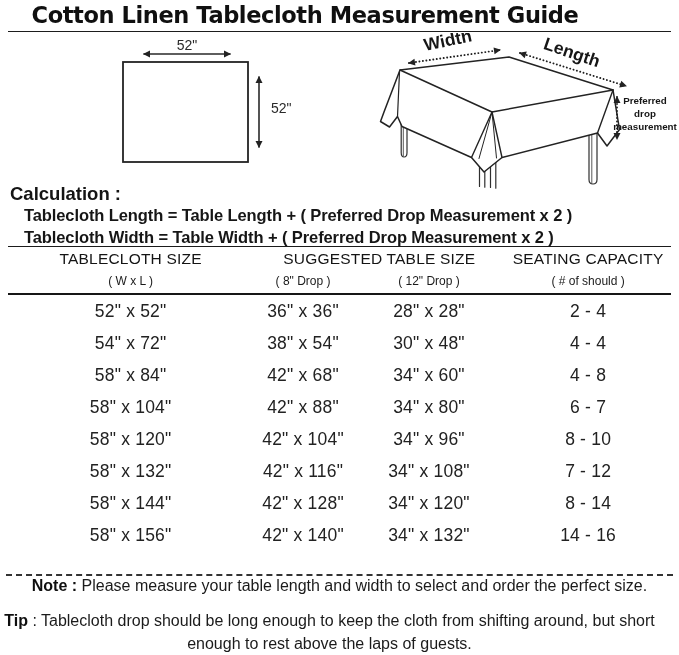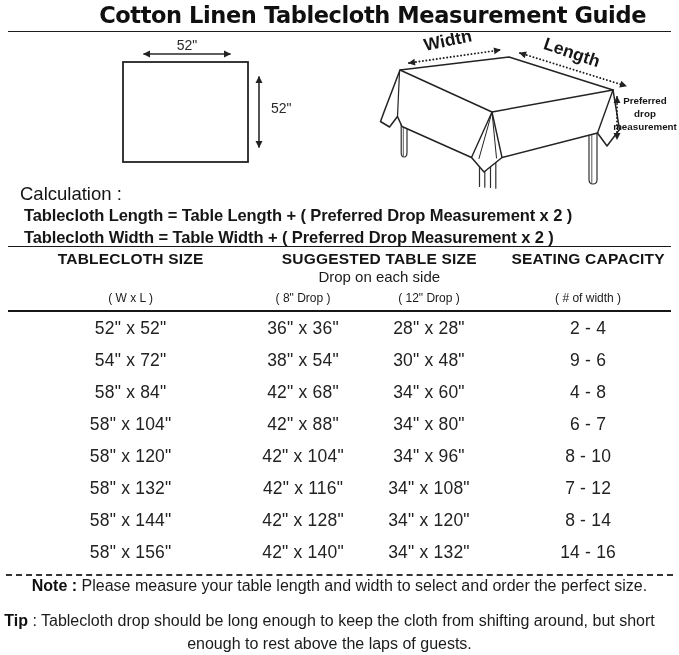--- a/index.html
+++ b/index.html
@@ -1,37 +1,37 @@
 <!DOCTYPE html>
 <html><head>
 <meta charset="utf-8">
 <style>
   html,body{margin:0;padding:0;}
   body{
     width:679px;height:655px;position:relative;background:#ffffff;
     font-family:"Liberation Sans",sans-serif;color:#1c1c1c;overflow:hidden;
   }
   .page-title{
-    position:absolute;top:-1px;left:0;width:610px;margin:0;text-align:right;
+    position:absolute;top:-1px;left:0;width:610px;margin:0;text-align:center;
     font-family:"DejaVu Sans","Liberation Sans",sans-serif;
-    font-size:22.5px;font-weight:700;letter-spacing:-0.4px;color:#101010;line-height:32px;padding-left:36px;
+    font-size:22.5px;font-weight:700;letter-spacing:-0.4px;color:#101010;line-height:32px;
   }
   .title-rule{position:absolute;top:31px;left:8px;width:663px;border-top:1.6px solid #1d1d1d;}
   .illustrations{position:absolute;top:33px;left:0;width:679px;height:157px;}
-  .calc-head{position:absolute;top:183px;left:20px;font-size:18.5px;font-weight:400;color:#141414;}
+  .calc-head{position:absolute;top:183px;left:10px;font-size:18.5px;font-weight:700;color:#141414;}
   .calc-line{position:absolute;left:24px;font-size:16.5px;font-weight:700;letter-spacing:-0.1px;color:#161616;white-space:nowrap;}
   .calc-line.l1{top:206px;}
   .calc-line.l2{top:228px;}
   table.size-table{
     position:absolute;top:246px;left:8px;width:663px;
     border-collapse:collapse;table-layout:fixed;text-align:center;
     border-top:1.6px solid #1b1b1b;
   }
   .size-table th,.size-table td{padding:0;white-space:nowrap;font-weight:normal;overflow:visible;}
-  .head-row th{font-size:15.5px;font-weight:700;letter-spacing:0.2px;height:21px;vertical-align:bottom;color:#141414;}
+  .head-row th{font-size:15.5px;font-weight:400;letter-spacing:0.2px;height:21px;vertical-align:bottom;color:#141414;}
   .drop-row td{font-size:15px;height:16px;vertical-align:top;color:#1a1a1a;}
   .sub-row td{font-size:12px;height:25px;vertical-align:middle;border-bottom:2.5px solid #161616;color:#1a1a1a;}
   .size-table tbody td{height:32px;font-size:17.5px;letter-spacing:0.2px;color:#222;vertical-align:middle;}
   .dash-rule{position:absolute;top:574px;left:6px;width:667px;border-top:2px dashed #333;}
   .note,.tip{position:absolute;left:0;width:679px;margin:0;text-align:center;font-size:16px;color:#1b1b1b;line-height:23px;}
   .note{top:574px;}
   .tip{top:609px;padding:0 0;width:659px;}
   .note b,.tip b{font-weight:700;color:#0f0f0f;}
 </style>
 </head>
@@ -101,44 +101,39 @@
       <col style="width:15%">
       <col style="width:23%">
       <col style="width:25%">
   </colgroup>
   <thead>
     <tr class="head-row">
       <th>TABLECLOTH SIZE</th>
       <th colspan="2">SUGGESTED TABLE SIZE</th>
       <th>SEATING CAPACITY</th>
     </tr>
-    <tr class="drop-row">
-      <td></td>
-      <td colspan="2">Drop on each side</td>
-      <td></td>
-    </tr>
     <tr class="sub-row">
       <td>( W x L )</td>
       <td>( 8" Drop )</td>
       <td>( 12" Drop )</td>
-      <td>( # of width )</td>
+      <td>( # of should )</td>
     </tr>
   </thead>
   <tbody>
       <tr>
         <td>52" x 52"</td>
         <td>36" x 36"</td>
         <td>28" x 28"</td>
         <td>2 - 4</td>
       </tr>
       <tr>
         <td>54" x 72"</td>
         <td>38" x 54"</td>
         <td>30" x 48"</td>
-        <td>9 - 6</td>
+        <td>4 - 4</td>
       </tr>
       <tr>
         <td>58" x 84"</td>
         <td>42" x 68"</td>
         <td>34" x 60"</td>
         <td>4 - 8</td>
       </tr>
       <tr>
         <td>58" x 104"</td>
         <td>42" x 88"</td>

